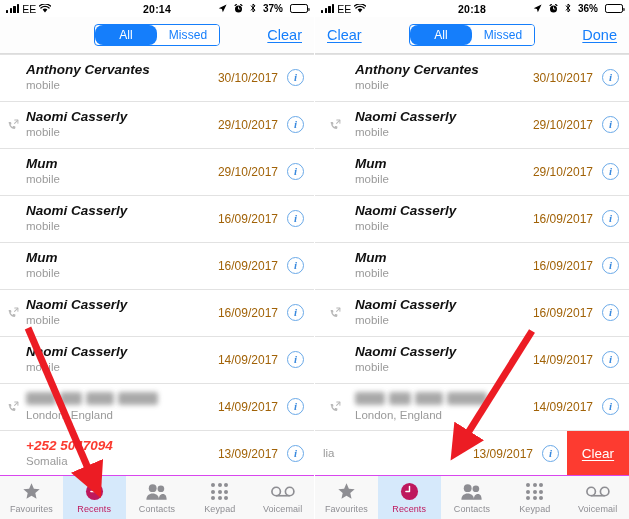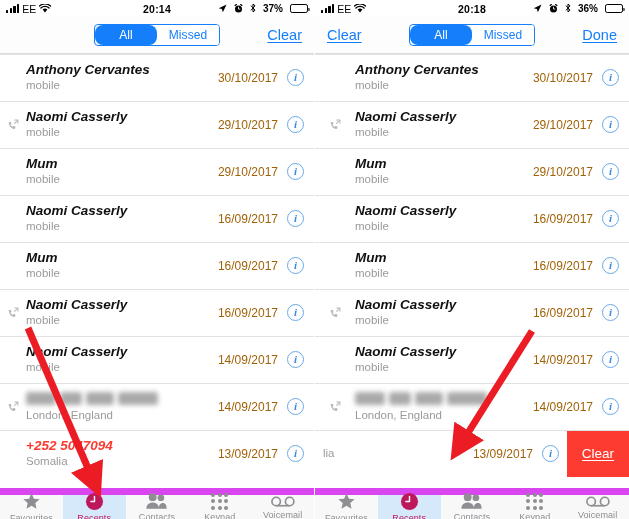--- a/index.html
+++ b/index.html
@@ -177,23 +177,23 @@
     display: flex; align-items: center; justify-content: center;
     font-size: 13.5px;
     text-decoration: underline;
     text-underline-offset: 2px;
     cursor: pointer;
   }
 
   
   .tabbar {
     position: absolute; left: 0; right: 0; bottom: 0;
-    height: 31px;
+    height: 44px;
     background: #f8f8f8;
-    border-top: 7px solid #d946ef;
+    border-top: 1px solid #d946ef;
     display: flex;
   }
   .tab {
     flex: 1;
     display: flex; flex-direction: column;
     align-items: center; justify-content: center;
     gap: 2px;
     cursor: pointer;
     color: #8e8e93;
     position: relative;

